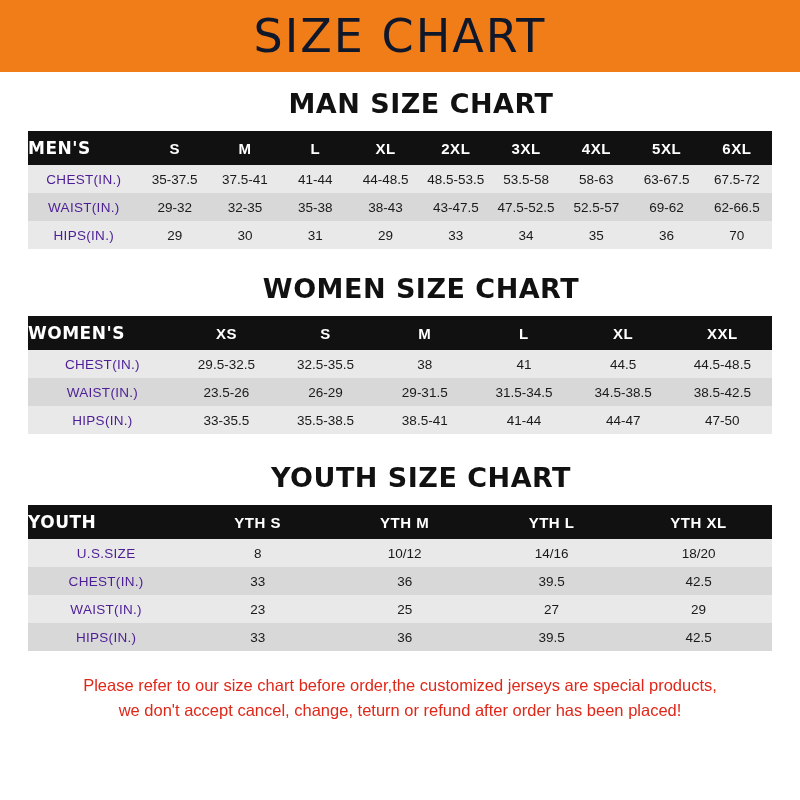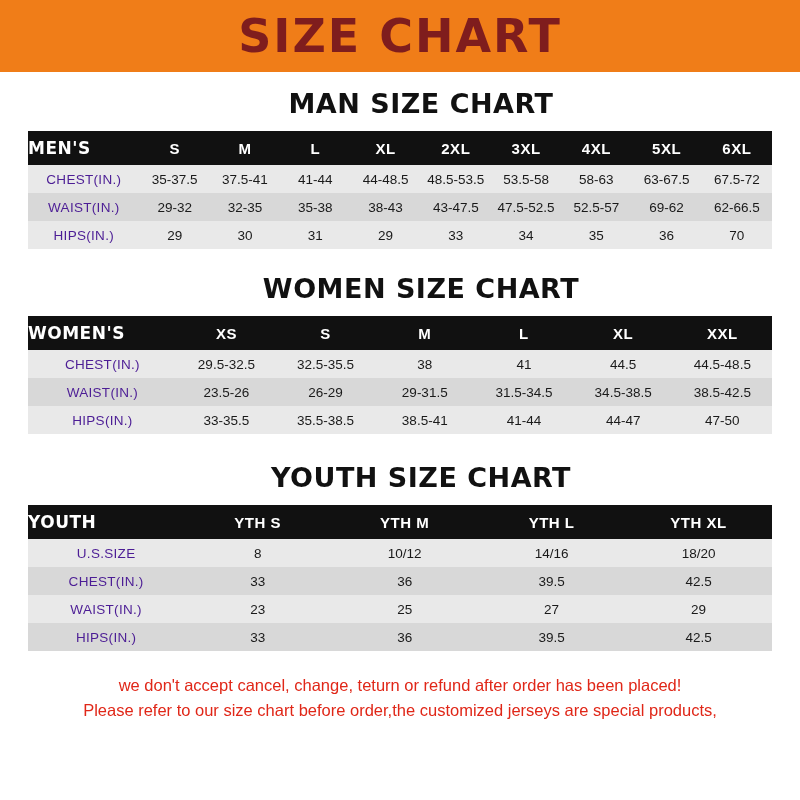--- a/index.html
+++ b/index.html
@@ -24,24 +24,24 @@
   .banner {
     position: relative;
     height: 72px;
     background: #f07d18;
     display: flex;
     align-items: center;
     justify-content: center;
   }
   .banner-title {
     font-family: "DejaVu Sans", sans-serif;
-    font-weight: bold;
+    font-weight: normal;
     font-size: 46px;
     letter-spacing: 2px;
-    color: #7f1d1d;
+    color: #0f172a;
     line-height: 1;
   }
   
   .section-title {
     text-align: center;
     font-family: "DejaVu Sans", sans-serif;
     font-weight: bold;
     font-size: 27px;
     color: #111111;
     letter-spacing: 0.5px;
@@ -289,17 +289,17 @@
           <td>33</td>
           <td>36</td>
           <td>39.5</td>
           <td>42.5</td>
         </tr>
       </tbody>
     </table>
   </div>
 
   <div class="note">
+    <span class="line">Please refer to our size chart before order,the customized jerseys are special products,</span>
     <span class="line">we don't accept cancel, change, teturn or refund after order has been placed!</span>
-    <span class="line">Please refer to our size chart before order,the customized jerseys are special products,</span>
   </div>
 
 </div>
 
 </body></html>

